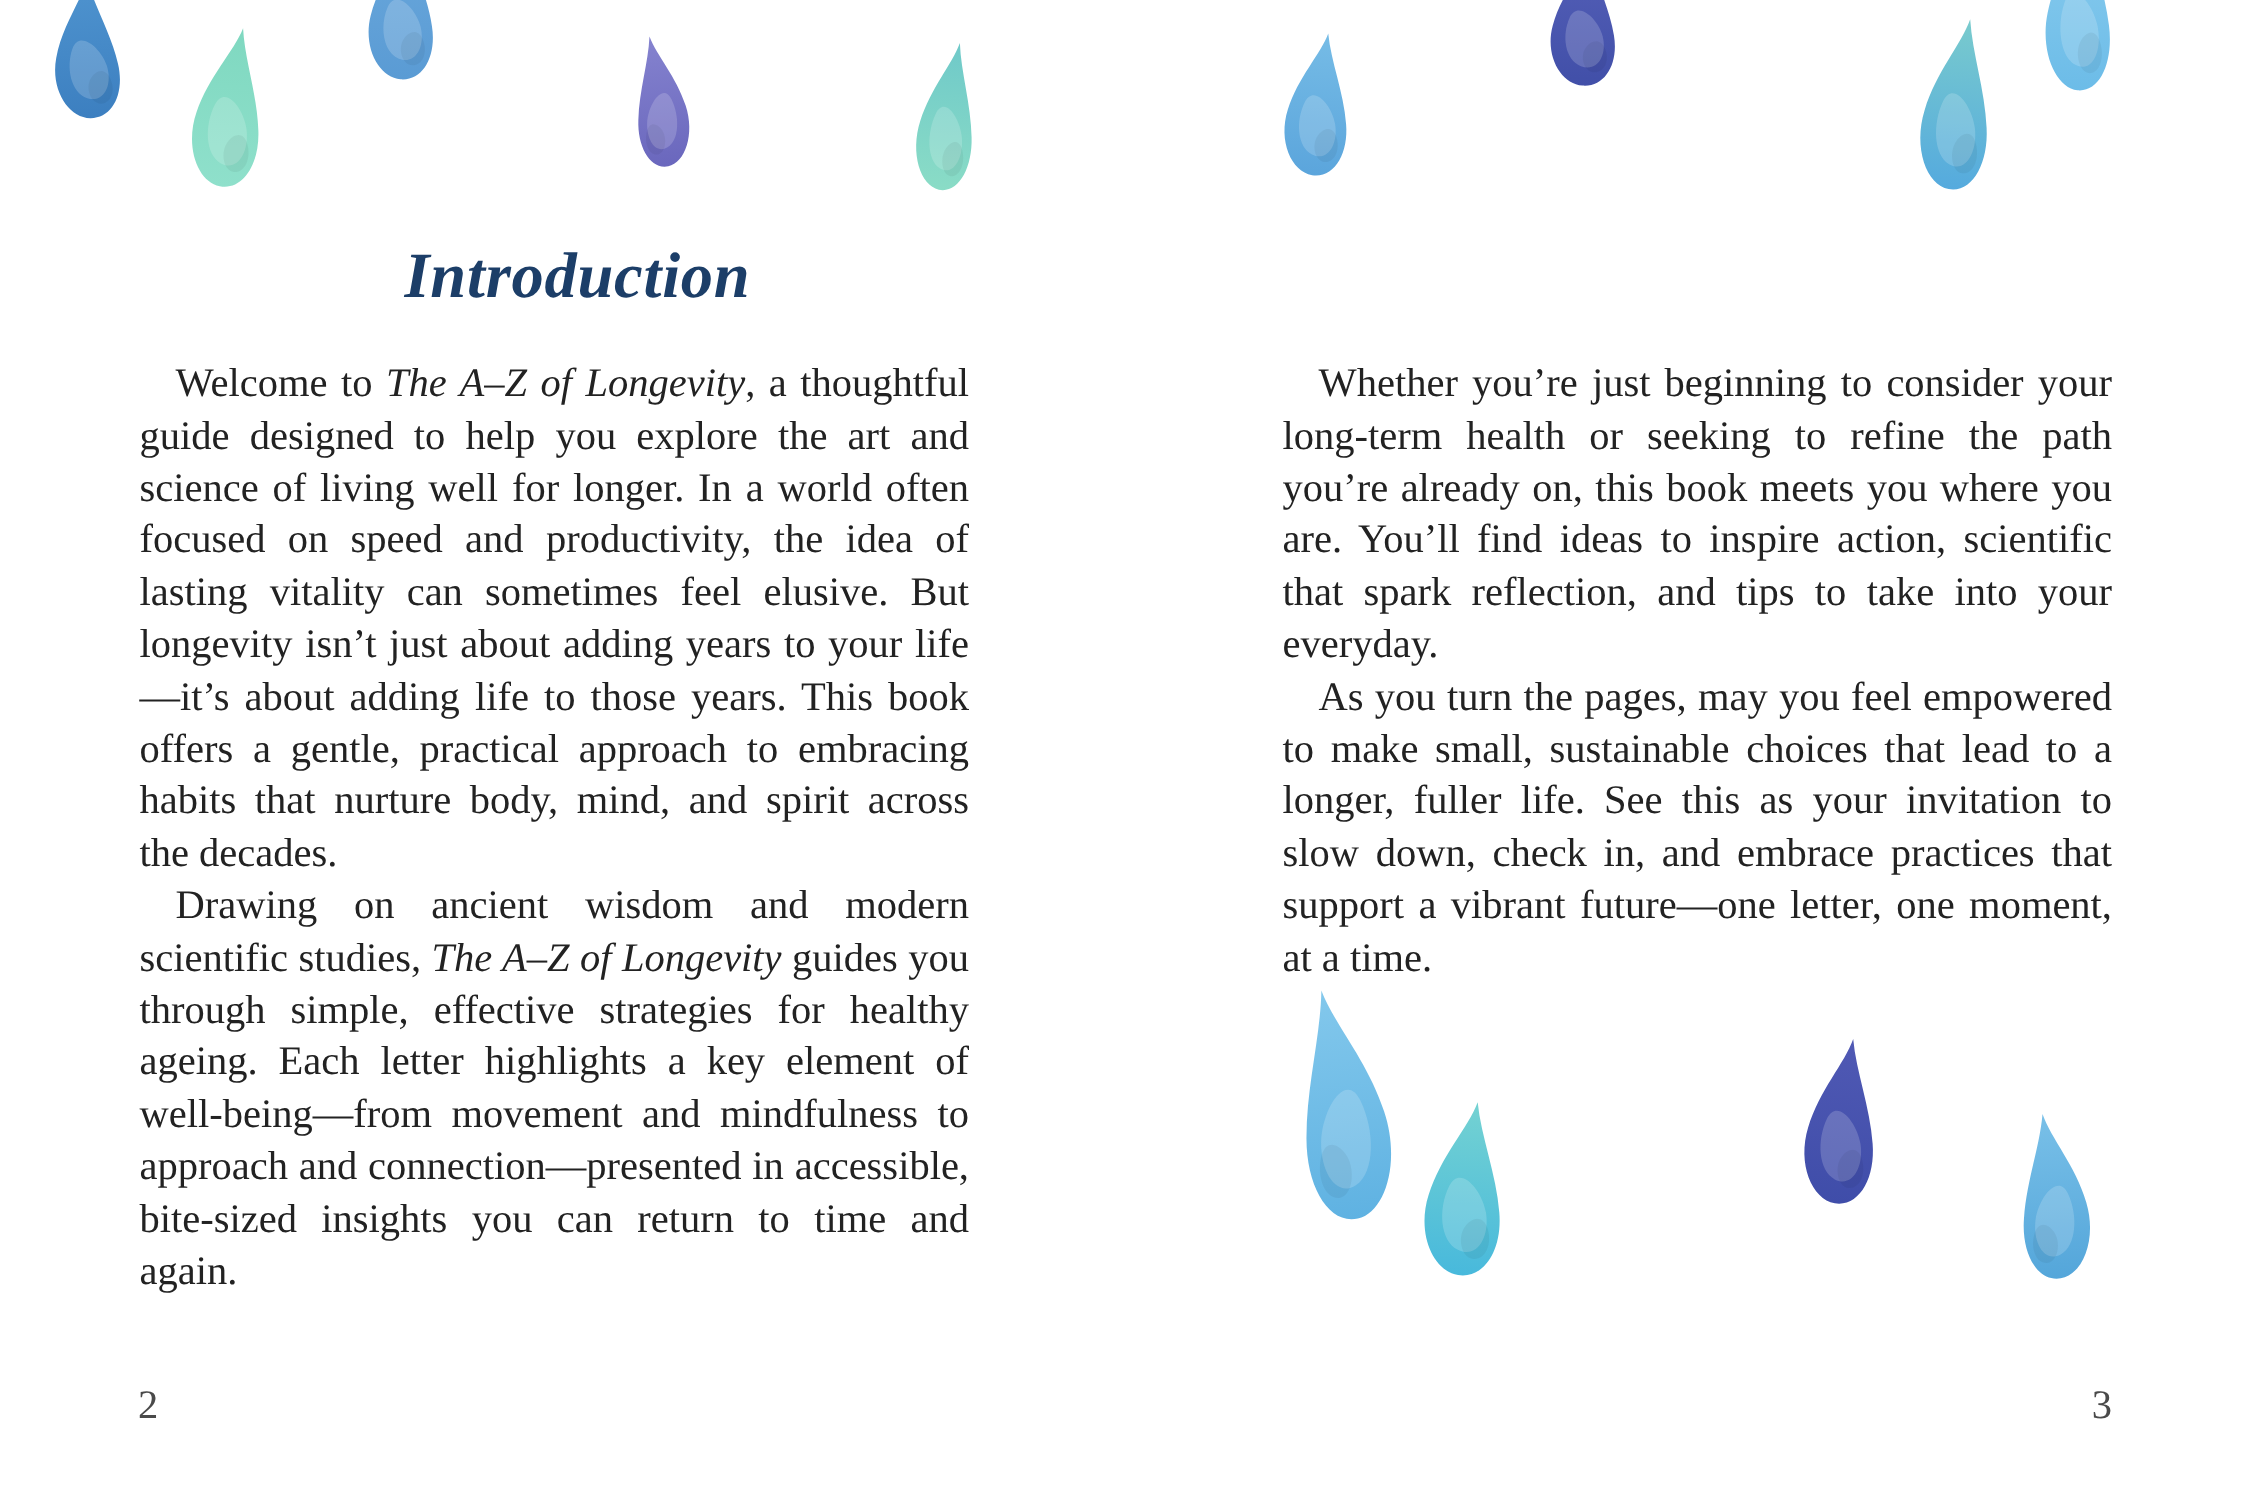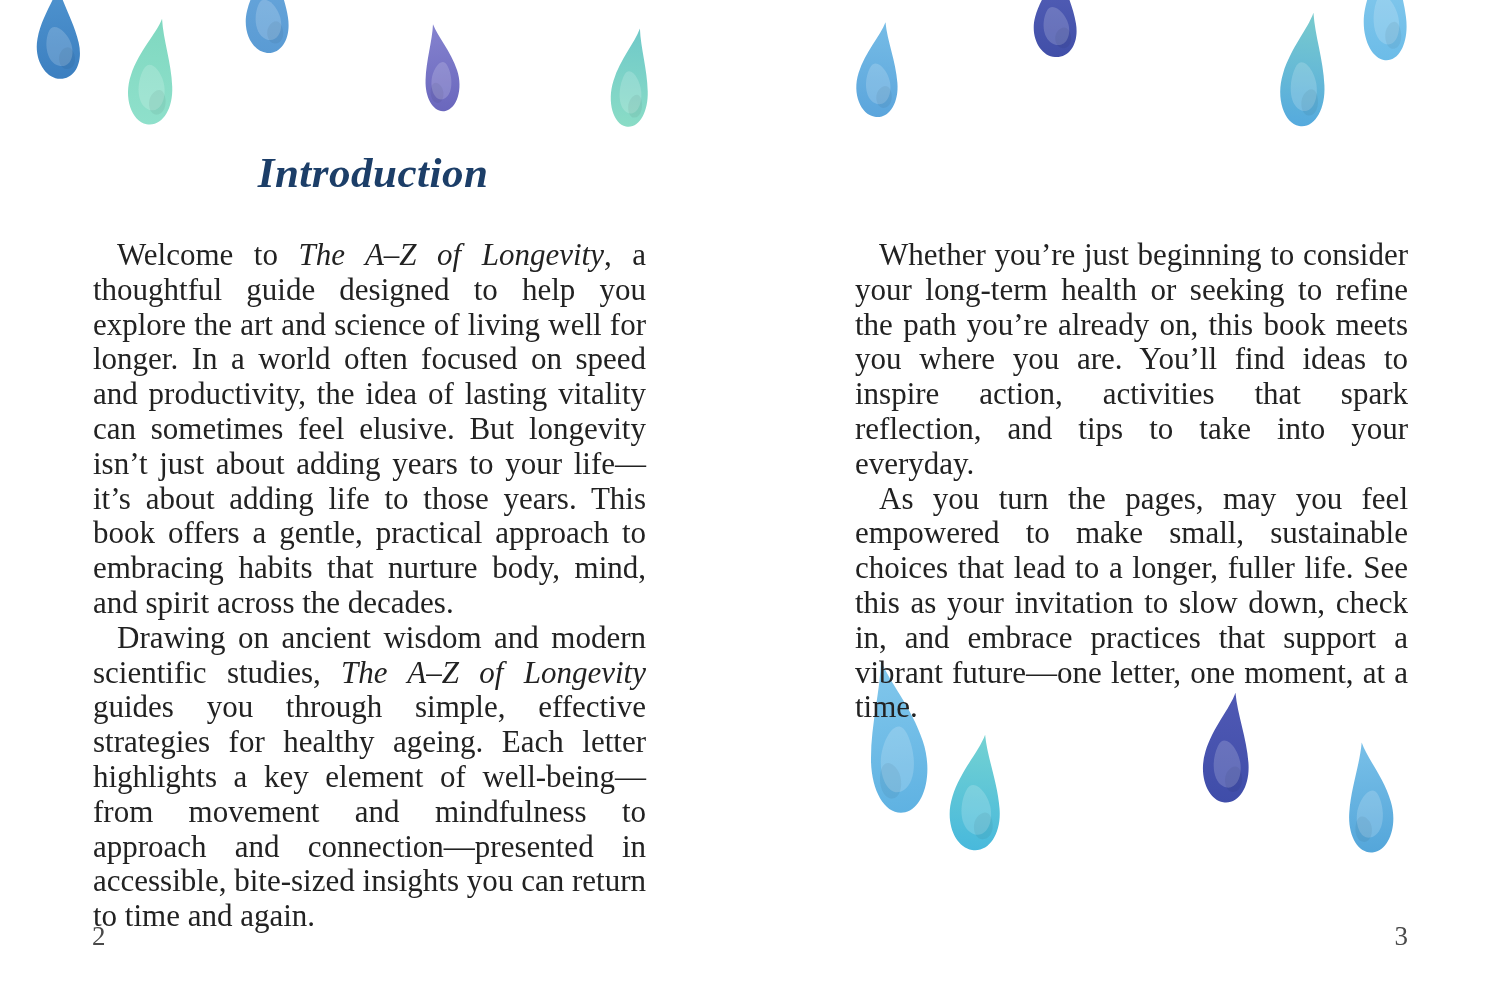--- a/index.html
+++ b/index.html
@@ -22,34 +22,34 @@
     pointer-events: none;
   }
   .drops-layer svg {
     position: absolute;
   }
   .page-title {
     position: absolute;
     top: 143px;
     left: 93px;
     width: 552px;
-    margin: 4px;
+    margin: 16px;
     text-align: center;
     font-family: "Liberation Serif", serif;
     font-style: italic;
     font-weight: bold;
     font-size: 43px;
     line-height: 1.2;
     letter-spacing: 0.5px;
   }
   .body-col {
     position: absolute;
     top: 238px;
     width: 553px;
-    font-size: 31px;
+    font-size: 27px;
     line-height: 34.8px;
     color: #222222;
     text-align: justify;
   }
   .body-col-left  { left: 93px;  }
   .body-col-right { left: 855px; }
   .para {
     margin: 0;
     text-indent: 24px;
   }
@@ -221,19 +221,19 @@
     <h1 class="page-title" style="color: rgb(28, 62, 104);">Introduction</h1>
     <div class="body-col body-col-left" id="left-body" style="color: rgb(34, 34, 34);">
         <p class="para"><span>Welcome to </span><em>The A–Z of Longevity</em><span>, a thoughtful guide designed to help you explore the art and science of living well for longer. In a world often focused on speed and productivity, the idea of lasting vitality can sometimes feel elusive. But longevity isn’t just about adding years to your life—it’s about adding life to those years. This book offers a gentle, practical approach to embracing habits that nurture body, mind, and spirit across the decades.</span></p>
         <p class="para"><span>Drawing on ancient wisdom and modern scientific studies, </span><em>The A–Z of Longevity</em><span> guides you through simple, effective strategies for healthy ageing. Each letter highlights a key element of well-being—from movement and mindfulness to approach and connection—presented in accessible, bite-sized insights you can return to time and again.</span></p>
       </div>
     <div class="pagenum pagenum-left" style="color: rgb(74, 74, 74);">2</div>
   </div>
 
   <div>
     <div class="body-col body-col-right" id="right-body" style="color: rgb(34, 34, 34);">
-        <p class="para"><span>Whether you’re just beginning to consider your long-term health or seeking to refine the path you’re already on, this book meets you where you are. You’ll find ideas to inspire action, activities that spark reflection, and tips to take into your everyday.</span></p>
+        <p class="para"><span>Whether you’re just beginning to consider your long-term health or seeking to refine the path you’re already on, this book meets you where you are. You’ll find ideas to inspire action, scientific that spark reflection, and tips to take into your everyday.</span></p>
         <p class="para"><span>As you turn the pages, may you feel empowered to make small, sustainable choices that lead to a longer, fuller life. See this as your invitation to slow down, check in, and embrace practices that support a vibrant future—one letter, one moment, at a time.</span></p>
       </div>
     <div class="pagenum pagenum-right" style="color: rgb(74, 74, 74);">3</div>
   </div>
 
 </div>
 
 </body></html>

